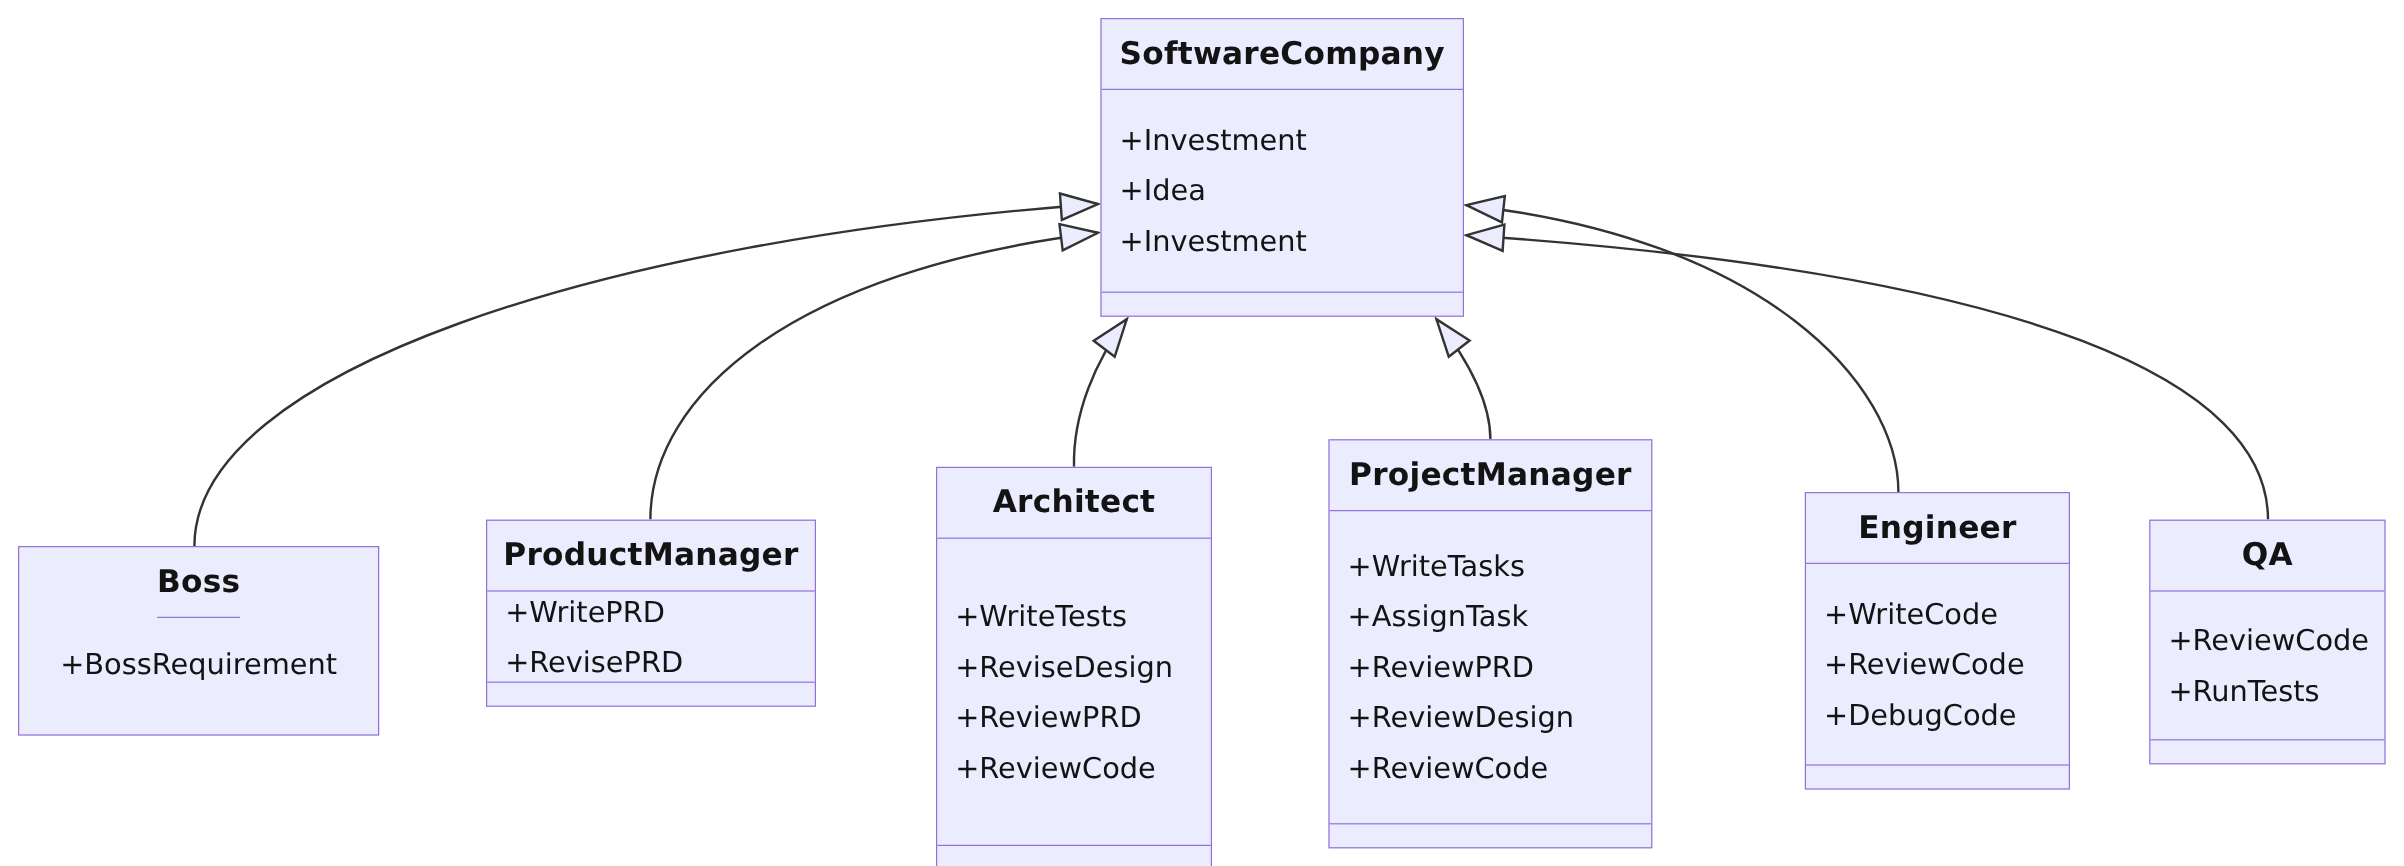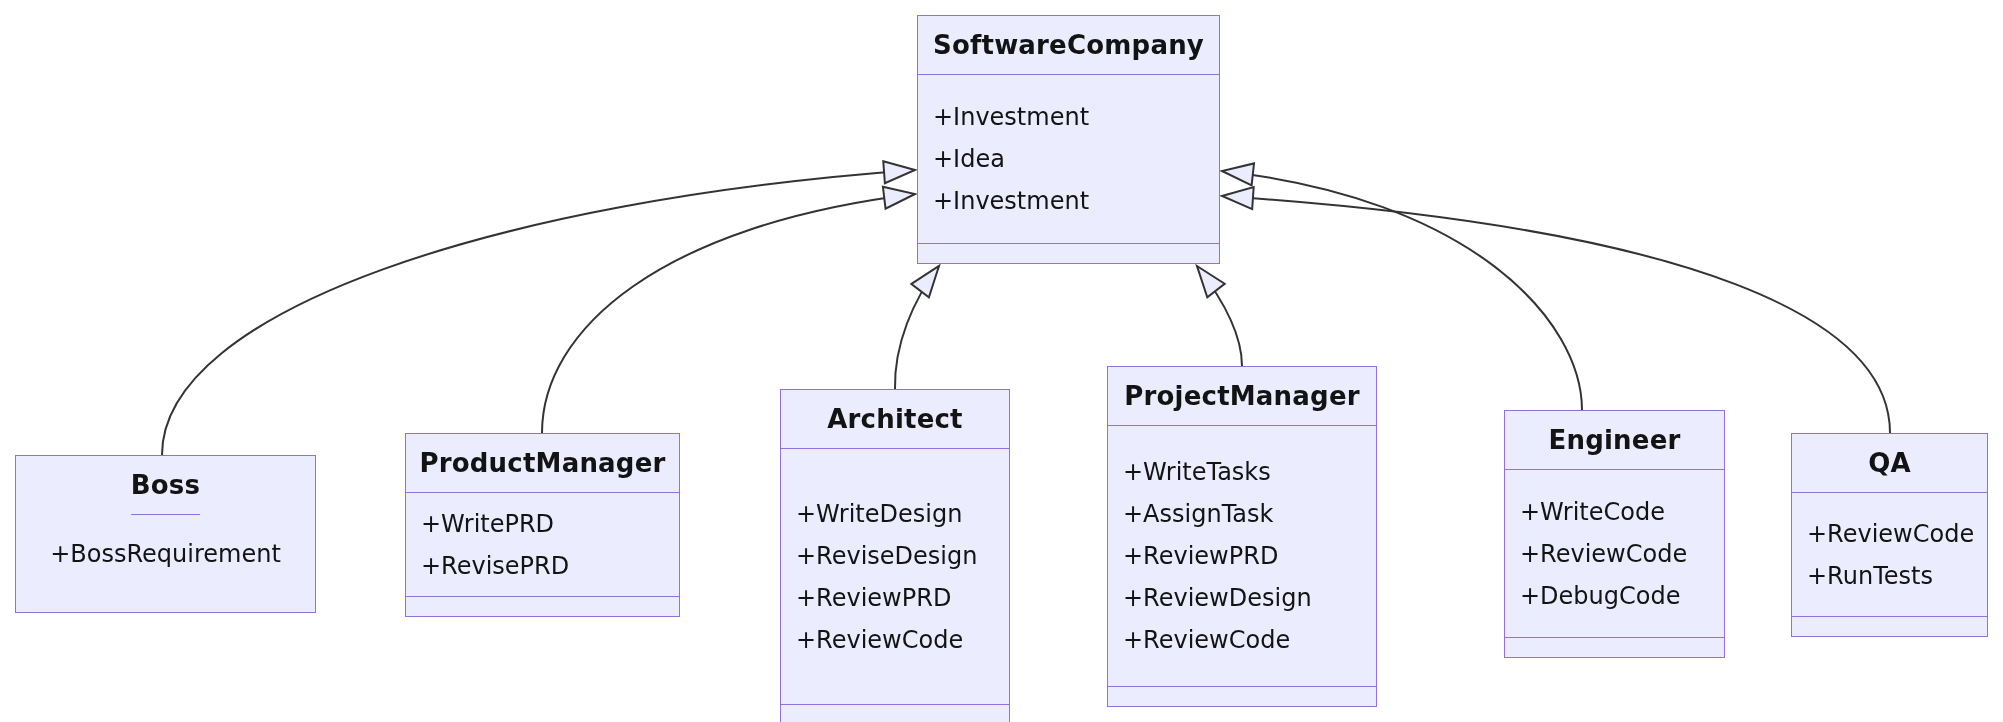--- a/index.html
+++ b/index.html
@@ -99,32 +99,32 @@
         </div>
         <div class="class-methods"></div>
       </div>
       <div class="class-box" style="left: 15px; top: 455px; width: 301px; height: 158px; align-items: center;">
         <div class="class-title">Boss</div>
         <div class="class-attrs">
           <div class="attr">+BossRequirement</div>
         </div>
         <div class="class-methods"></div>
       </div>
-      <div class="class-box" style="left: 405px; top: 433px; width: 275px; height: 184px;">
+      <div class="class-box" style="left: 405px; top: 433px; width: 275px; height: 156px;">
         <div class="class-title">ProductManager</div>
         <div class="class-attrs">
           <div class="attr">+WritePRD</div>
           <div class="attr">+RevisePRD</div>
         </div>
         <div class="class-methods"></div>
       </div>
       <div class="class-box" style="left: 780px; top: 389px; width: 230px; height: 336px;">
         <div class="class-title">Architect</div>
         <div class="class-attrs">
-          <div class="attr">+WriteDesign</div>
+          <div class="attr">+WriteTests</div>
           <div class="attr">+ReviseDesign</div>
           <div class="attr">+ReviewPRD</div>
           <div class="attr">+ReviewCode</div>
         </div>
         <div class="class-methods"></div>
       </div>
       <div class="class-box" style="left: 1107px; top: 366px; width: 270px; height: 341px; gap: 12px;">
         <div class="class-title">ProjectManager</div>
         <div class="class-attrs">
           <div class="attr">+WriteTasks</div>

